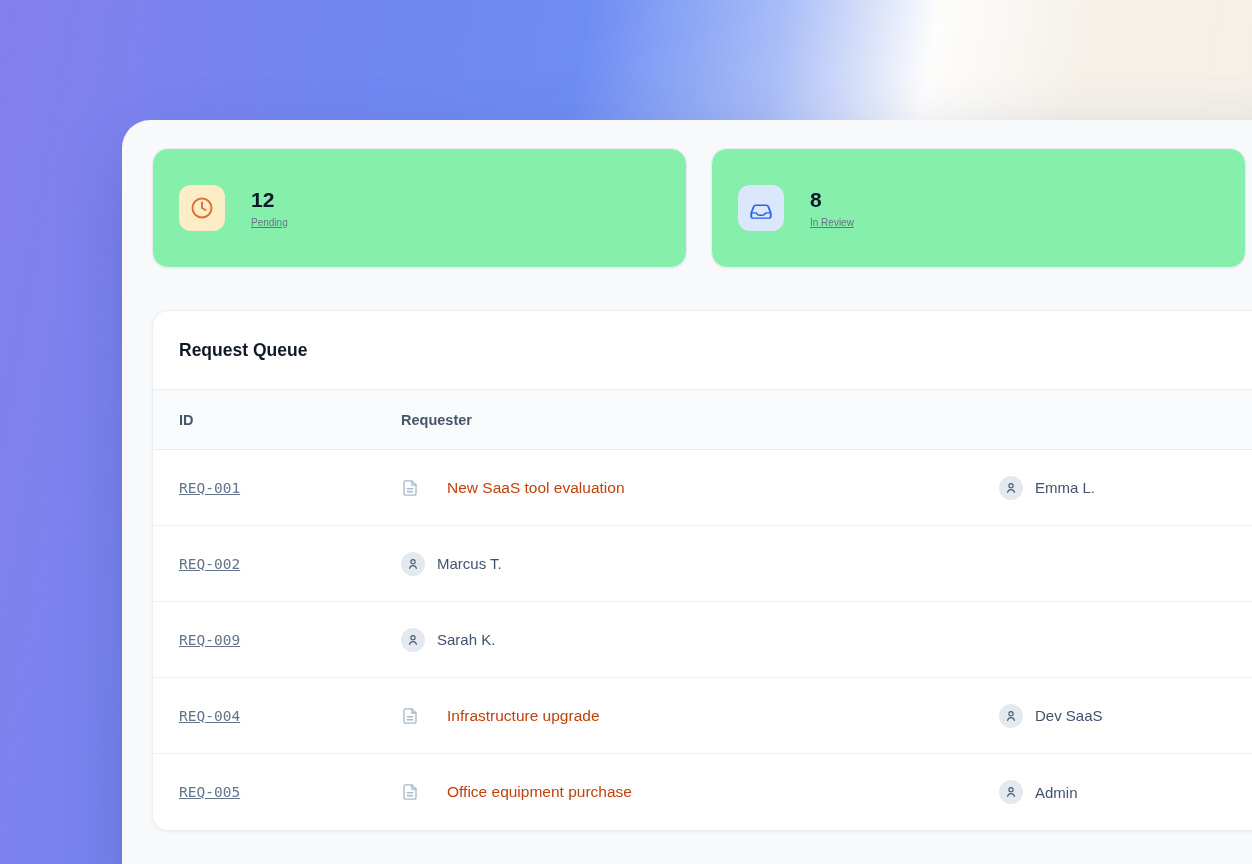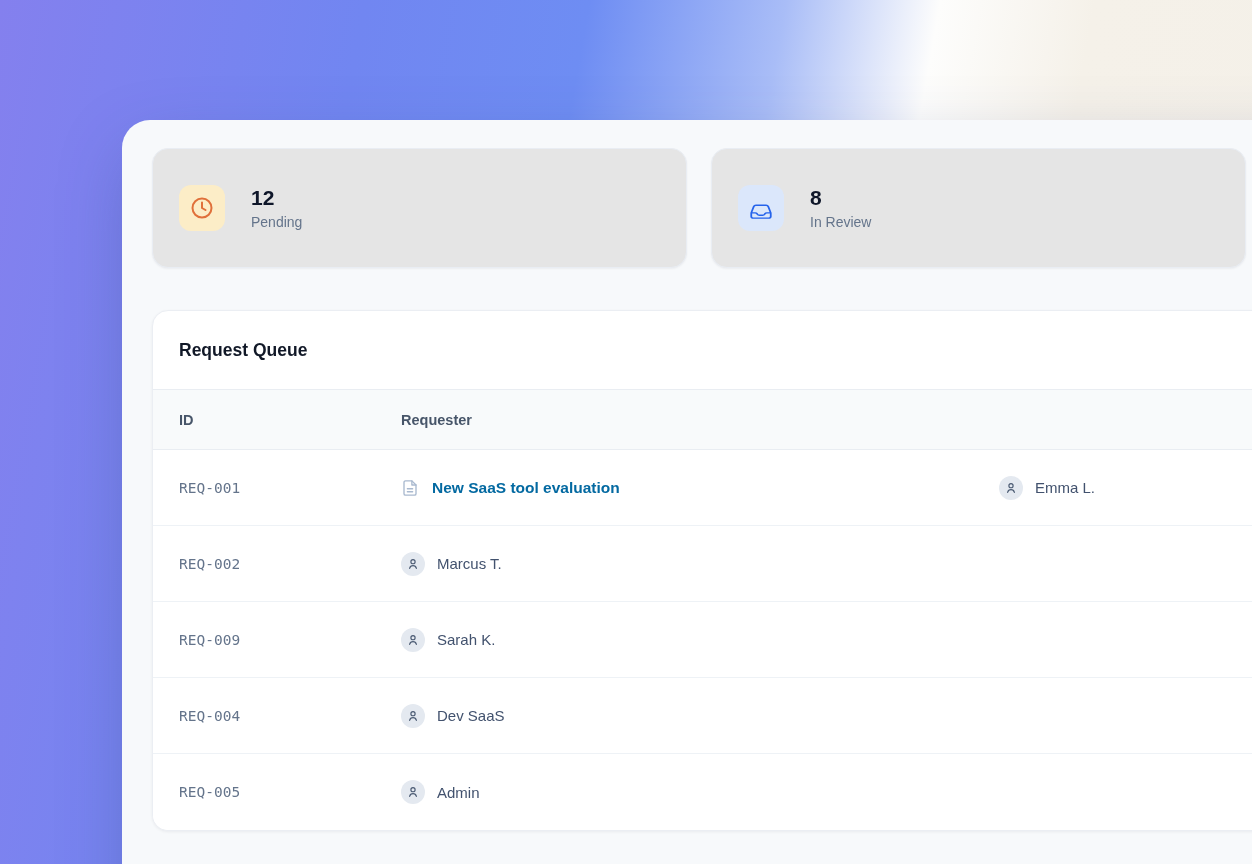--- a/index.html
+++ b/index.html
@@ -22,40 +22,40 @@
   }
 
   .stats-row {
     display: flex;
     gap: 24px;
     padding: 28px 30px 0 30px;
   }
   .stat-card {
     flex: none;
     width: 535px; height: 120px;
-    background: #e5e5e5;
+    background: #86efac;
     border: 1px solid #e9edf3;
     border-radius: 16px;
     box-shadow: 0 1px 2px rgba(16,24,40,0.05);
     display: flex;
     align-items: center;
     padding: 0 26px;
     gap: 26px;
   }
   .icon-box {
     width: 46px; height: 46px;
     border-radius: 12px;
     display: flex; align-items: center; justify-content: center;
     flex: none;
   }
   .icon-box.amber { background: #fcedc7; color: #e0703a; }
   .icon-box.blue  { background: #dbe7fb; color: #2563eb; }
   .stat-text { display: flex; flex-direction: column; }
   .stat-value { font-size: 21px; font-weight: 700; color: #0f172a; line-height: 1.15; }
-  .stat-label { font-size: 14px; color: #64748b; margin-top: 4px; }
+  .stat-label { font-size: 10px; color: #64748b; margin-top: 4px; text-decoration: underline; }
 
   .table-card {
     margin: 42px 30px 0 30px;
     width: 1200px;
     background: #ffffff;
     border: 1px solid #ebeef3;
     border-radius: 16px;
     box-shadow: 0 1px 3px rgba(16,24,40,0.06);
     overflow: hidden;
   }
@@ -86,24 +86,25 @@
     padding: 0 26px;
     border-bottom: 1px solid #eef2f6;
     background: #ffffff;
   }
   .trow:last-child { border-bottom: none; }
 
   .cell-id {
     font-family: "DejaVu Sans Mono", monospace;
     font-size: 14.5px;
     color: #64748b;
+    text-decoration: underline;
   }
   .cell-request {
-    display: flex; align-items: center; gap: 13px;
-    font-size: 15.5px; font-weight: 700; color: #0369a1;
+    display: flex; align-items: center; gap: 28px;
+    font-size: 15.5px; font-weight: 400; color: #c2410c;
   }
   .doc-icon { color: #a9b9cf; flex: none; display: flex; }
   .cell-requester {
     display: flex; align-items: center; gap: 12px;
     font-size: 15px; color: #42526e;
   }
   .avatar {
     width: 24px; height: 24px; border-radius: 50%;
     background: #e4e9f0; color: #4b5b73;
     display: flex; align-items: center; justify-content: center;
@@ -199,33 +200,55 @@
                 <circle cx="12" cy="8" r="3.6"></circle>
                 <path d="M6.2 19.5c.7-3 2.9-4.7 5.8-4.7s5.1 1.7 5.8 4.7"></path>
               </svg>
             </span>
             <span>Sarah K.</span>
           </span>
         </div>
 
         <div class="trow">
           <span class="cell-id">REQ-004</span>
+          <span class="cell-request">
+            <span class="doc-icon">
+              <svg width="18" height="18" viewBox="0 0 24 24" fill="none" stroke="currentColor" stroke-width="1.8" stroke-linecap="round" stroke-linejoin="round">
+                <path d="M14.5 2.5H6a2 2 0 0 0-2 2v15a2 2 0 0 0 2 2h12a2 2 0 0 0 2-2V8z"></path>
+                <polyline points="14.5 2.5 14.5 8 20 8"></polyline>
+                <line x1="8.5" y1="13" x2="15.5" y2="13"></line>
+                <line x1="8.5" y1="17" x2="15.5" y2="17"></line>
+              </svg>
+            </span>
+            <span>Infrastructure upgrade</span>
+          </span>
           <span class="cell-requester">
             <span class="avatar">
               <svg width="14" height="14" viewBox="0 0 24 24" fill="none" stroke="currentColor" stroke-width="2" stroke-linecap="round" stroke-linejoin="round">
                 <circle cx="12" cy="8" r="3.6"></circle>
                 <path d="M6.2 19.5c.7-3 2.9-4.7 5.8-4.7s5.1 1.7 5.8 4.7"></path>
               </svg>
             </span>
             <span>Dev SaaS</span>
           </span>
         </div>
 
         <div class="trow">
           <span class="cell-id">REQ-005</span>
+          <span class="cell-request">
+            <span class="doc-icon">
+              <svg width="18" height="18" viewBox="0 0 24 24" fill="none" stroke="currentColor" stroke-width="1.8" stroke-linecap="round" stroke-linejoin="round">
+                <path d="M14.5 2.5H6a2 2 0 0 0-2 2v15a2 2 0 0 0 2 2h12a2 2 0 0 0 2-2V8z"></path>
+                <polyline points="14.5 2.5 14.5 8 20 8"></polyline>
+                <line x1="8.5" y1="13" x2="15.5" y2="13"></line>
+                <line x1="8.5" y1="17" x2="15.5" y2="17"></line>
+              </svg>
+            </span>
+            <span>Office equipment purchase</span>
+          </span>
           <span class="cell-requester">
             <span class="avatar">
               <svg width="14" height="14" viewBox="0 0 24 24" fill="none" stroke="currentColor" stroke-width="2" stroke-linecap="round" stroke-linejoin="round">
                 <circle cx="12" cy="8" r="3.6"></circle>
                 <path d="M6.2 19.5c.7-3 2.9-4.7 5.8-4.7s5.1 1.7 5.8 4.7"></path>
               </svg>
             </span>
             <span>Admin</span>
           </span>
         </div>

